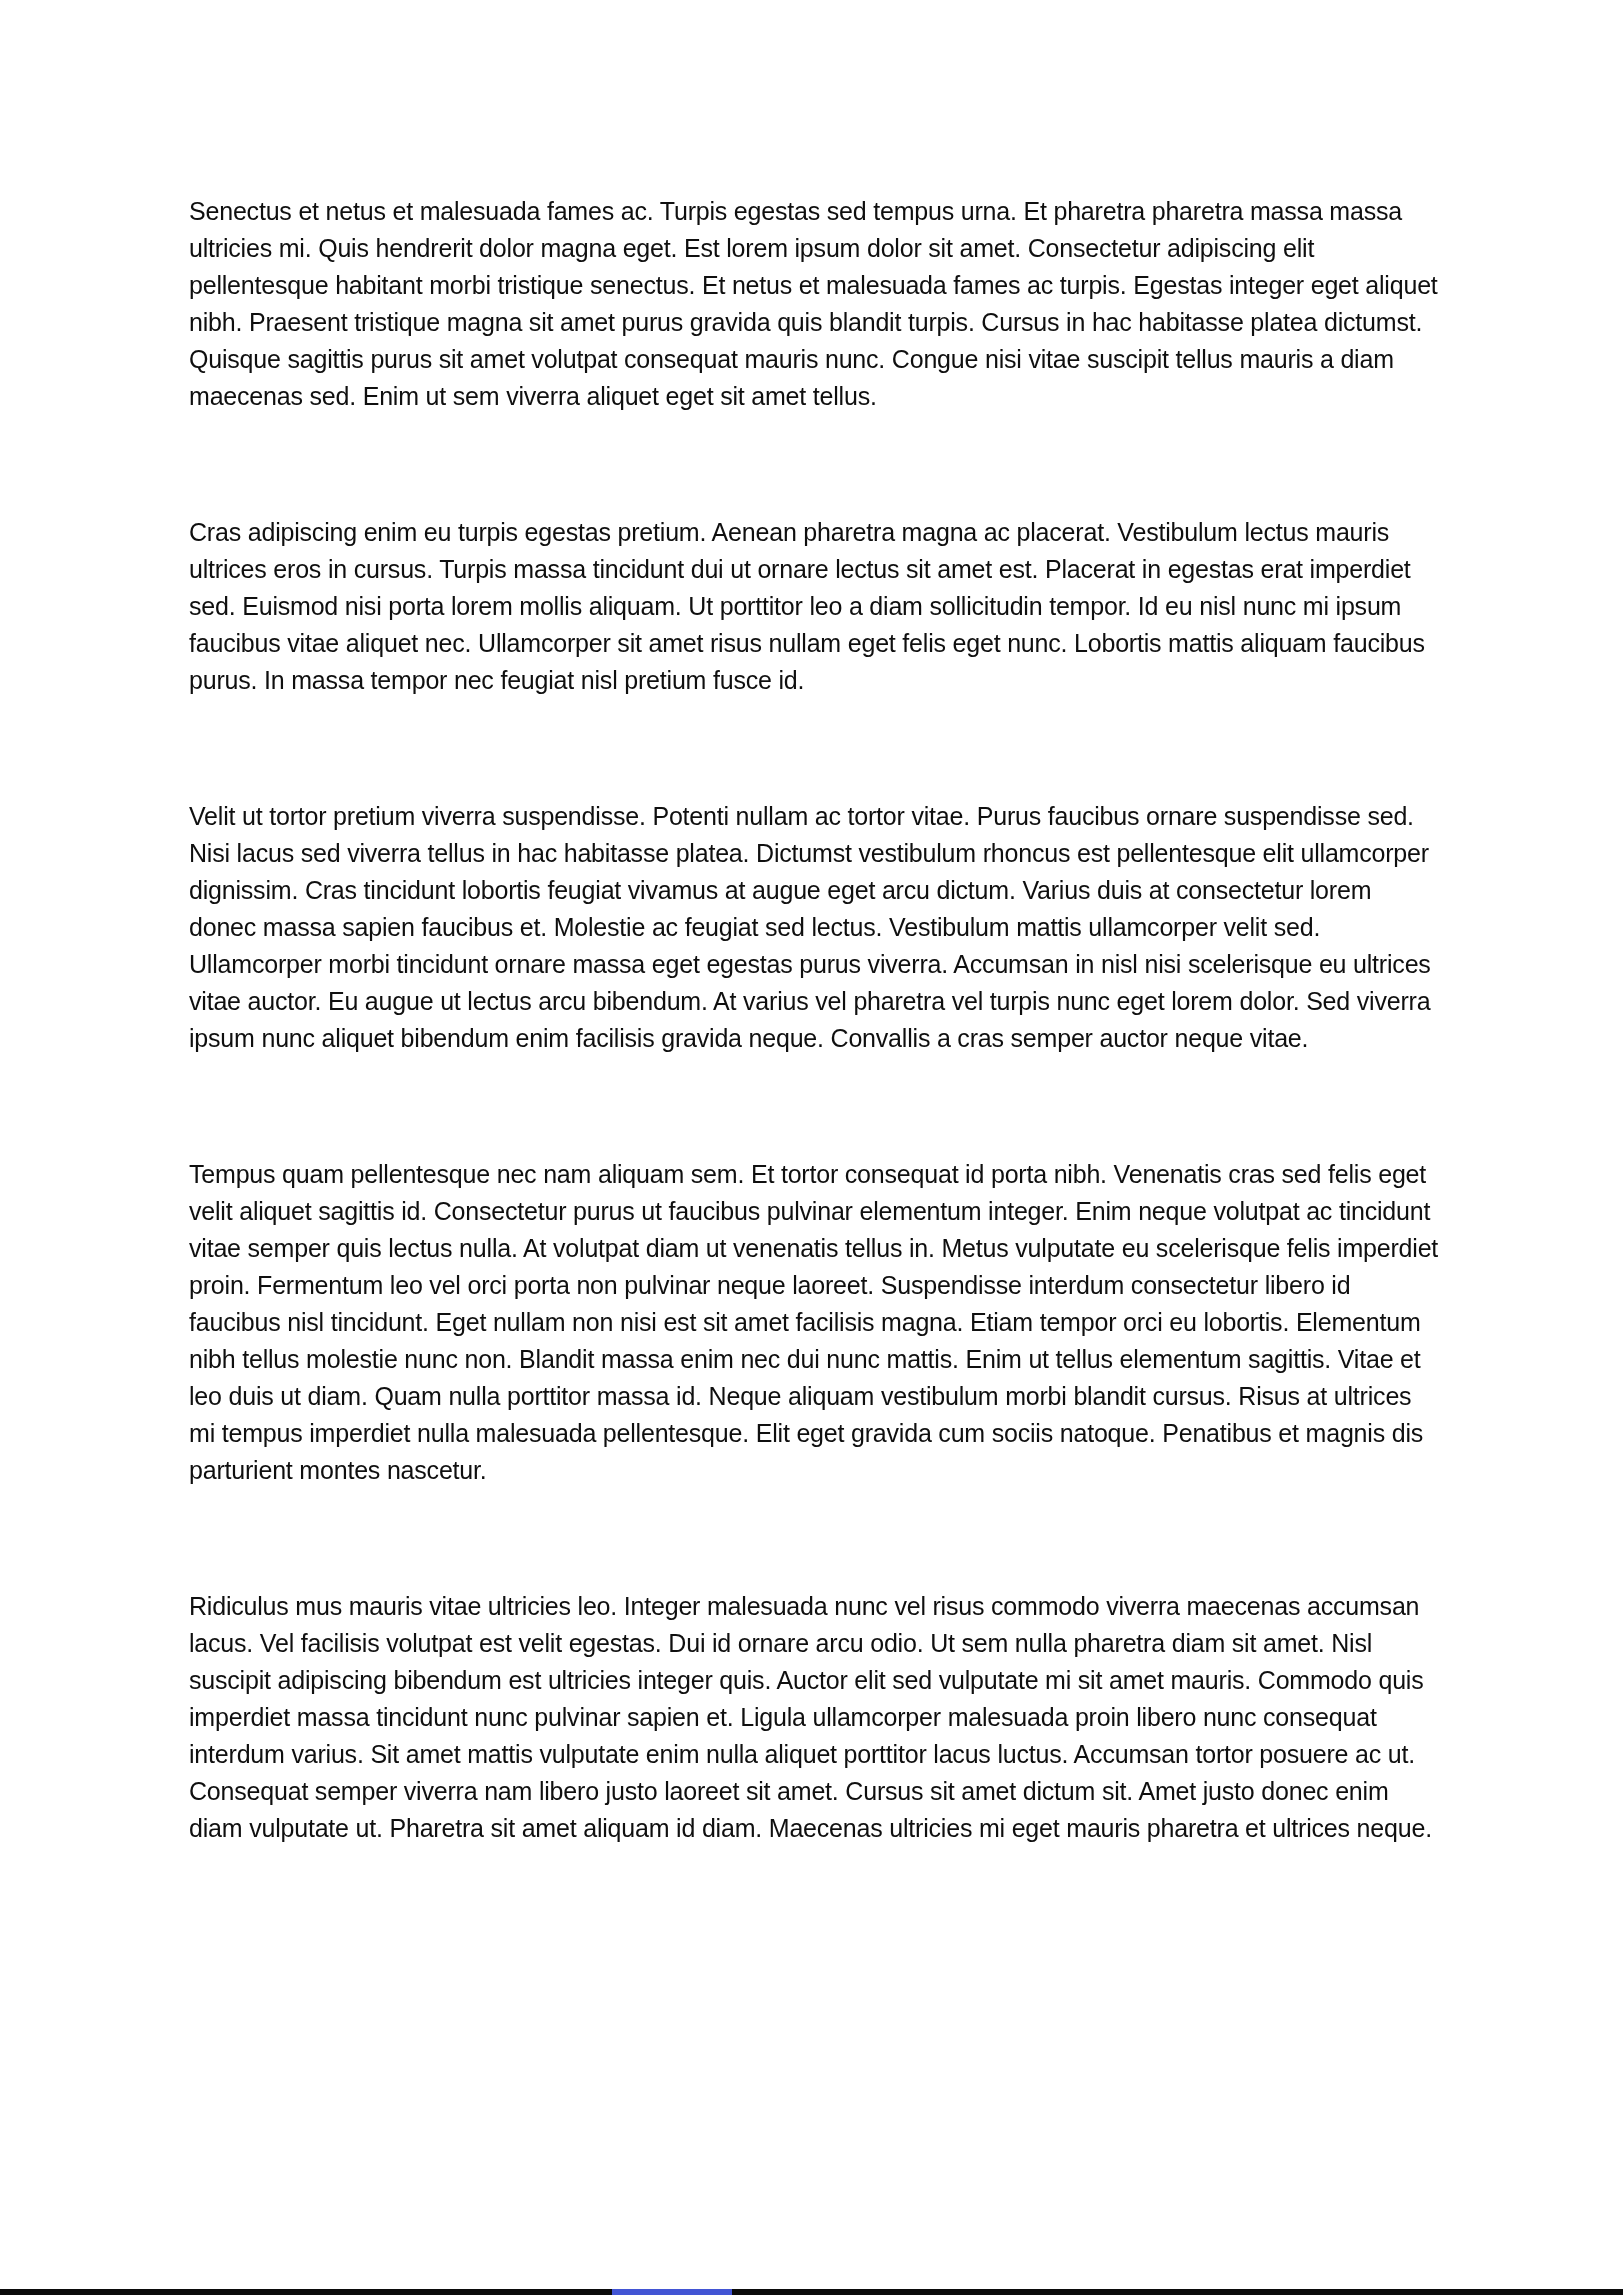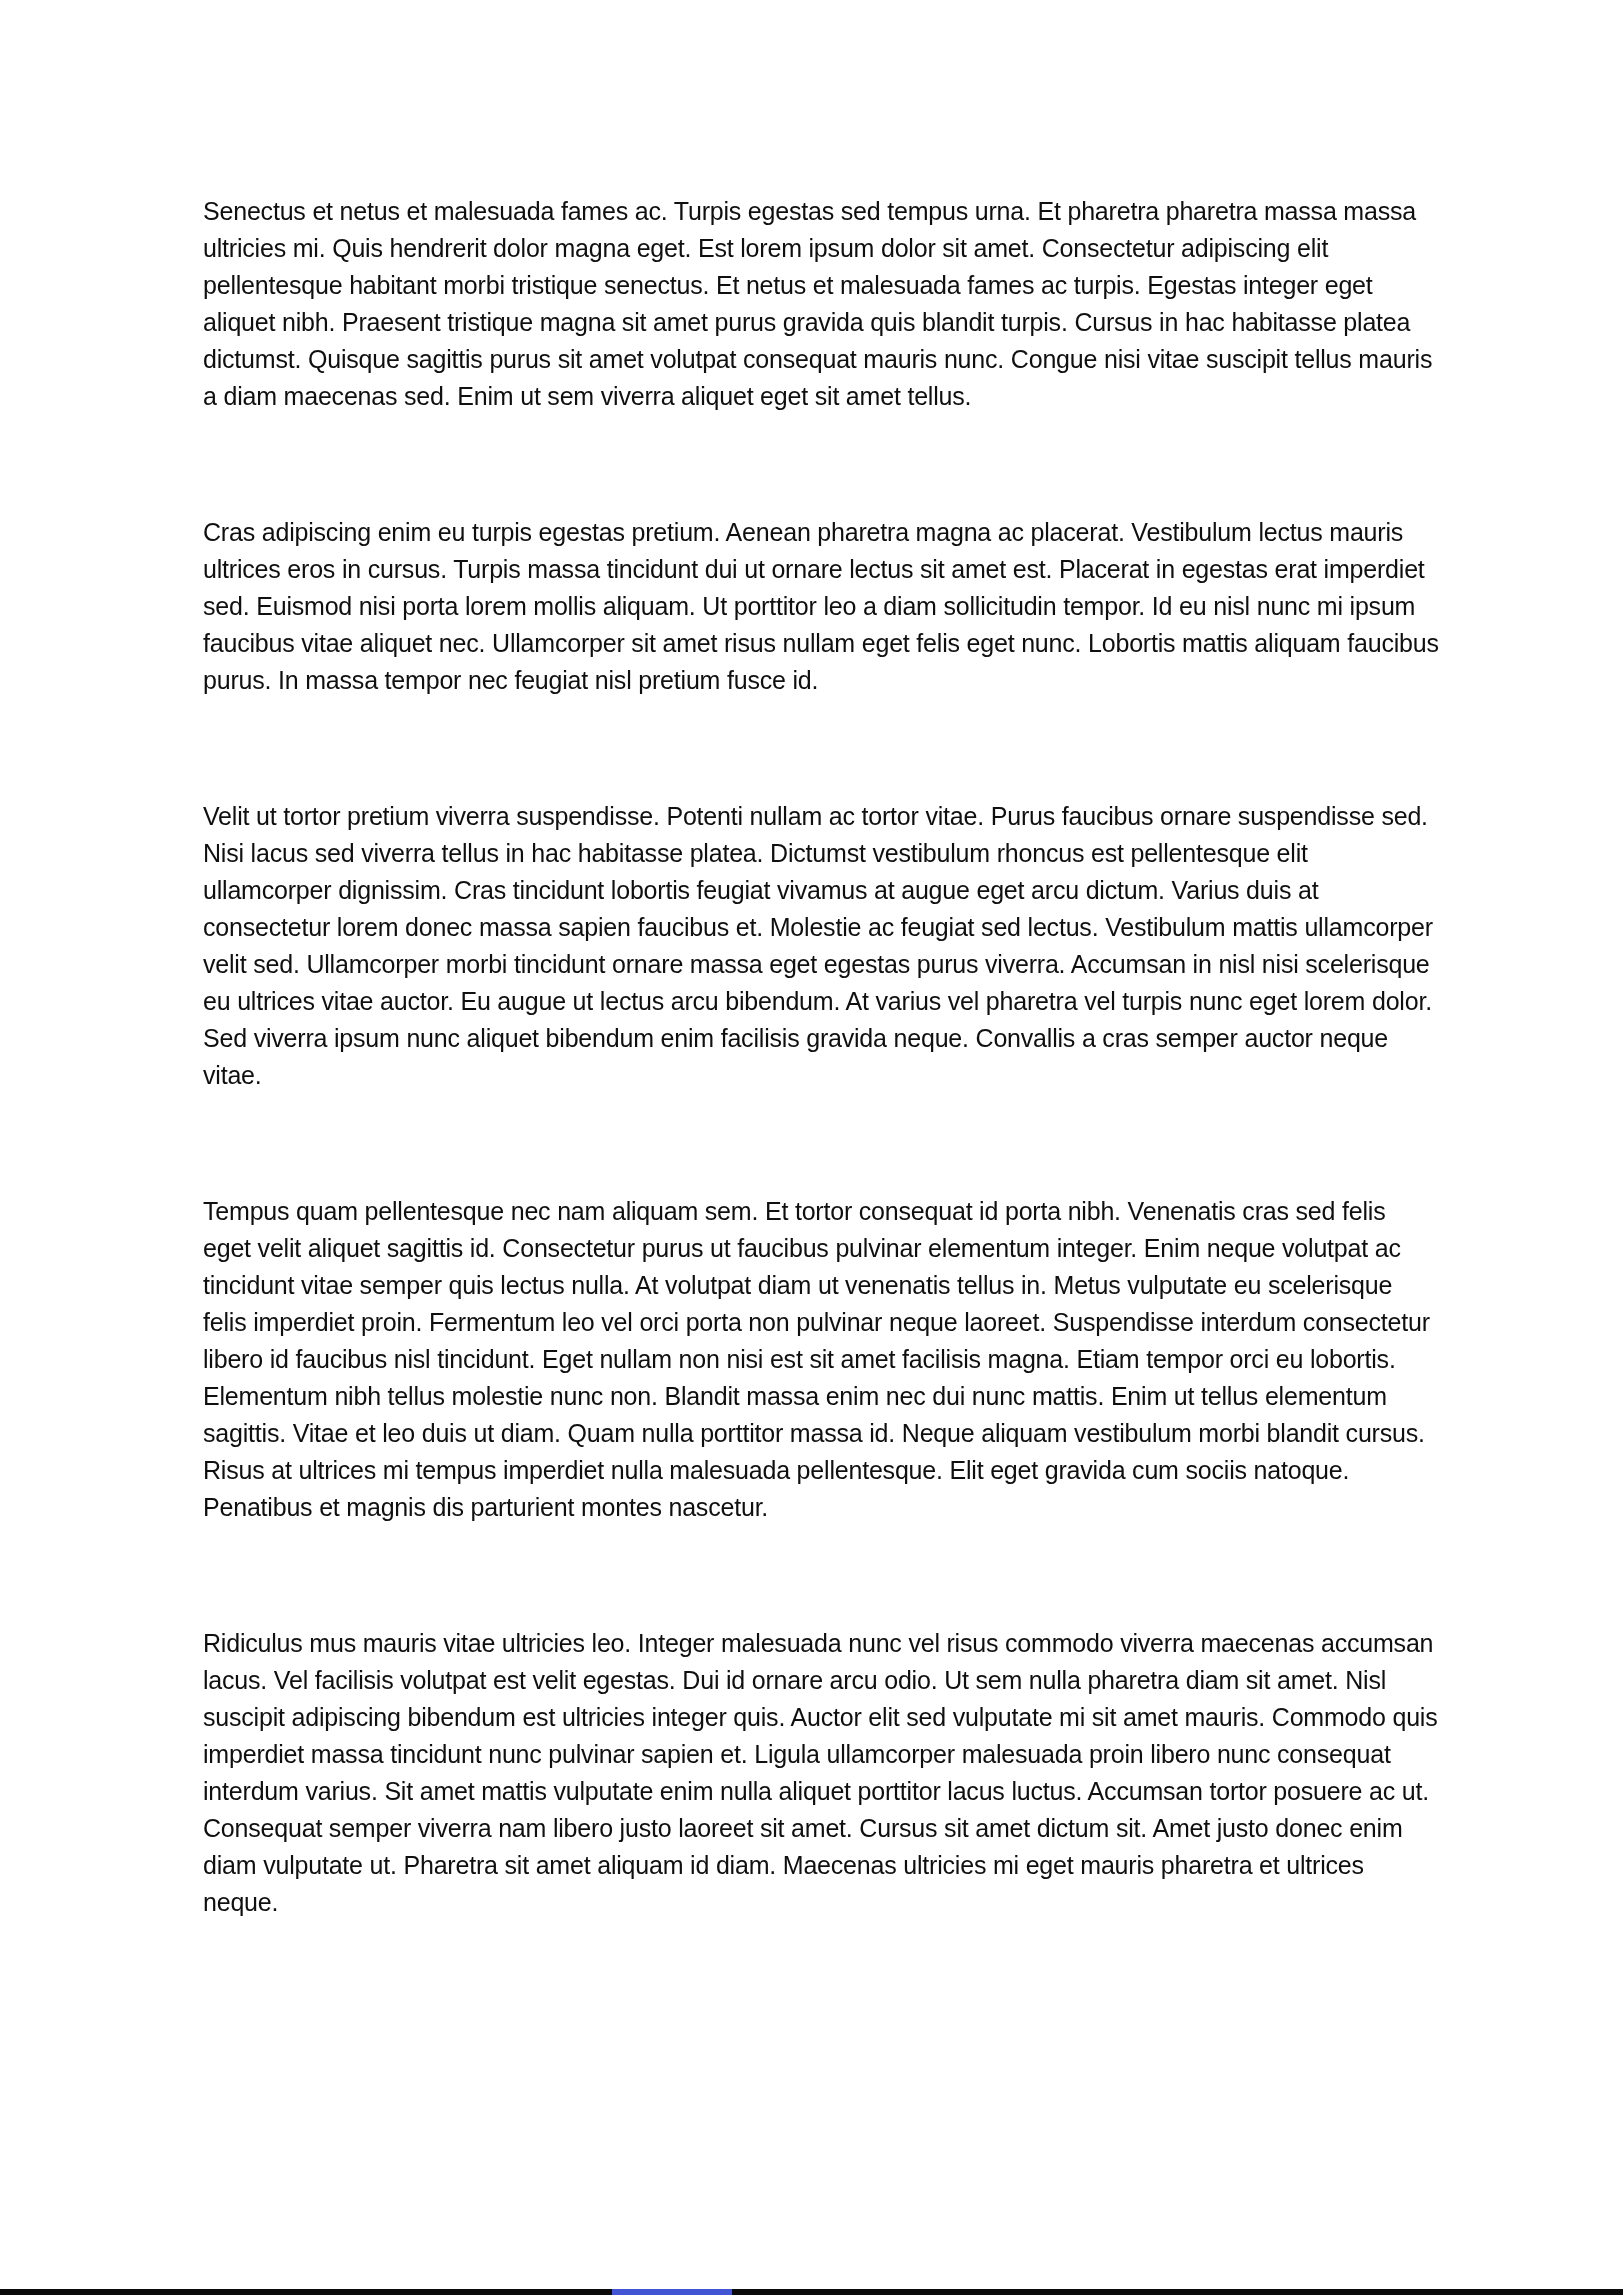--- a/index.html
+++ b/index.html
@@ -20,21 +20,21 @@
     top: 193px;
     left: 186px;
     width: 1254px;
     color: #0f0f0f;
     font-size: 25px;
     line-height: 37px;
     letter-spacing: -0.2px;
     text-align: left;
   }
   .content p {
-    margin: 0 0 99px 17px;
+    margin: 0 0 99px 3px;
     padding: 0;
   }
   .content p:last-child {
     margin-bottom: 0;
   }
   .bottom-bar {
     position: absolute;
     left: 0;
     right: 0;
     bottom: 0;

